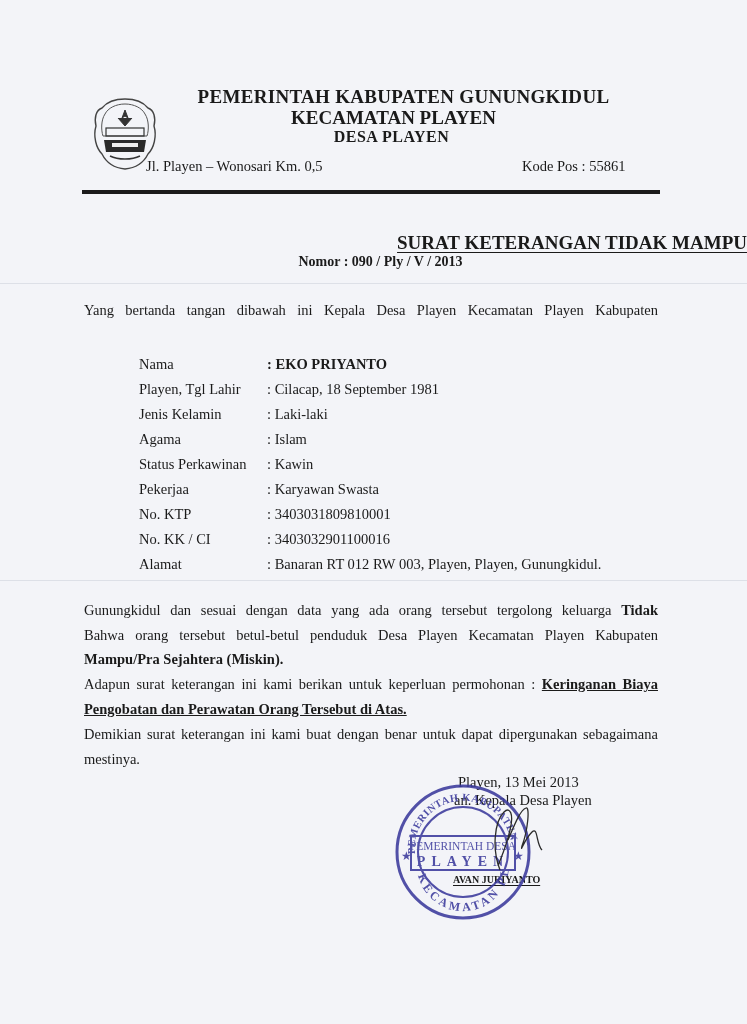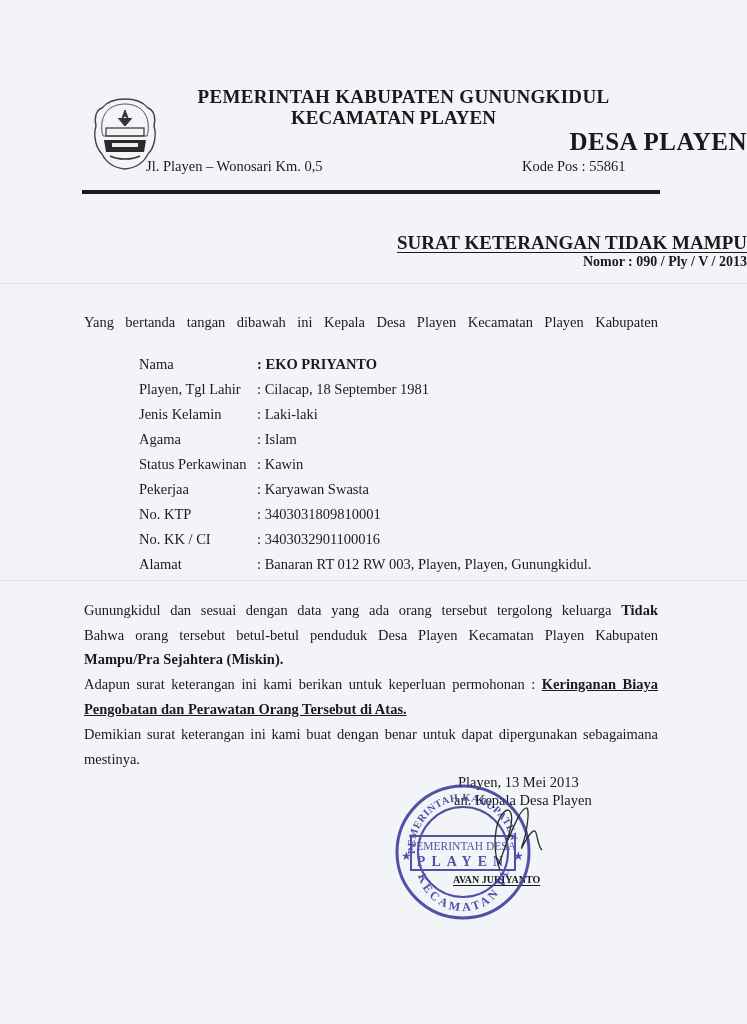--- a/index.html
+++ b/index.html
@@ -10,39 +10,39 @@
     color: #1a1a1a;
     position: relative;
   }
   .page { position: absolute; inset: 0; }
   .fold { position: absolute; left: 0; right: 0; height: 1px; background: rgba(180,185,200,0.35); }
 
   
   .logo { position: absolute; left: 92px; top: 96px; width: 66px; height: 76px; }
   .lh-line1 { position: absolute; left: 0; right: 0; top: 86px; text-align: center; font-weight: bold; font-size: 19px; padding-left: 60px; letter-spacing: 0.3px; }
   .lh-line2 { position: absolute; left: 0; right: 0; top: 107px; text-align: center; font-weight: bold; font-size: 19px; padding-left: 40px; }
-  .lh-line3 { position: absolute; left: 0; right: 0; top: 128px; text-align: right; font-weight: bold; font-size: 25px; padding-left: 36px; letter-spacing: 0.5px; }
+  .lh-line3 { position: absolute; left: 0; right: 0; top: 128px; text-align: center; font-weight: bold; font-size: 16px; padding-left: 36px; letter-spacing: 0.5px; }
   .lh-addr { position: absolute; left: 146px; top: 158px; font-size: 14.5px; }
   .lh-zip { position: absolute; left: 522px; top: 158px; font-size: 14.5px; }
   .rule { position: absolute; left: 82px; width: 578px; top: 190px; height: 4px; background: #1b1b1b; }
 
   
   .title { position: absolute; left: 0; right: 0; top: 232px; text-align: right; font-weight: bold; font-size: 19px; padding-left: 16px; }
   .title span { text-decoration: underline; text-underline-offset: 3px; }
-  .nomor { position: absolute; left: 0; right: 0; top: 254px; text-align: right; font-weight: bold; font-size: 14px; padding-left: 14px; }
+  .nomor { position: absolute; left: 0; right: 0; top: 254px; text-align: center; font-weight: bold; font-size: 14px; padding-left: 14px; }
 
   
   .para { position: absolute; left: 84px; width: 574px; font-size: 14.5px; text-align: justify; }
-  .p-intro { top: 302px; line-height: 17px; margin-top: 12px; }
+  .p-intro { top: 302px; line-height: 17px; }
   .p-intro .l1 { text-align-last: justify; display: block; }
 
   .fields { position: absolute; left: 139px; top: 356px; font-size: 14.5px; }
   .field { position: relative; height: 25px; }
   .field .lbl { position: absolute; left: 0; white-space: nowrap; }
-  .field .val { position: absolute; left: 118px; white-space: nowrap; }
+  .field .val { position: absolute; left: 128px; white-space: nowrap; }
   .field .val.bold { font-weight: bold; }
 
   .p-bahwa { top: 598px; line-height: 24.5px; }
   .p-bahwa .l { display: block; text-align-last: justify; }
   .p-bahwa .last { display: block; text-align-last: left; font-weight: bold; }
   .p-adapun { top: 672px; line-height: 24.5px; }
   .p-adapun .l { display: block; text-align-last: justify; }
   .p-adapun .u { font-weight: bold; text-decoration: underline; }
   .p-adapun .last { display: block; text-align-last: left; }
   .p-demikian { top: 722px; line-height: 24.5px; }

